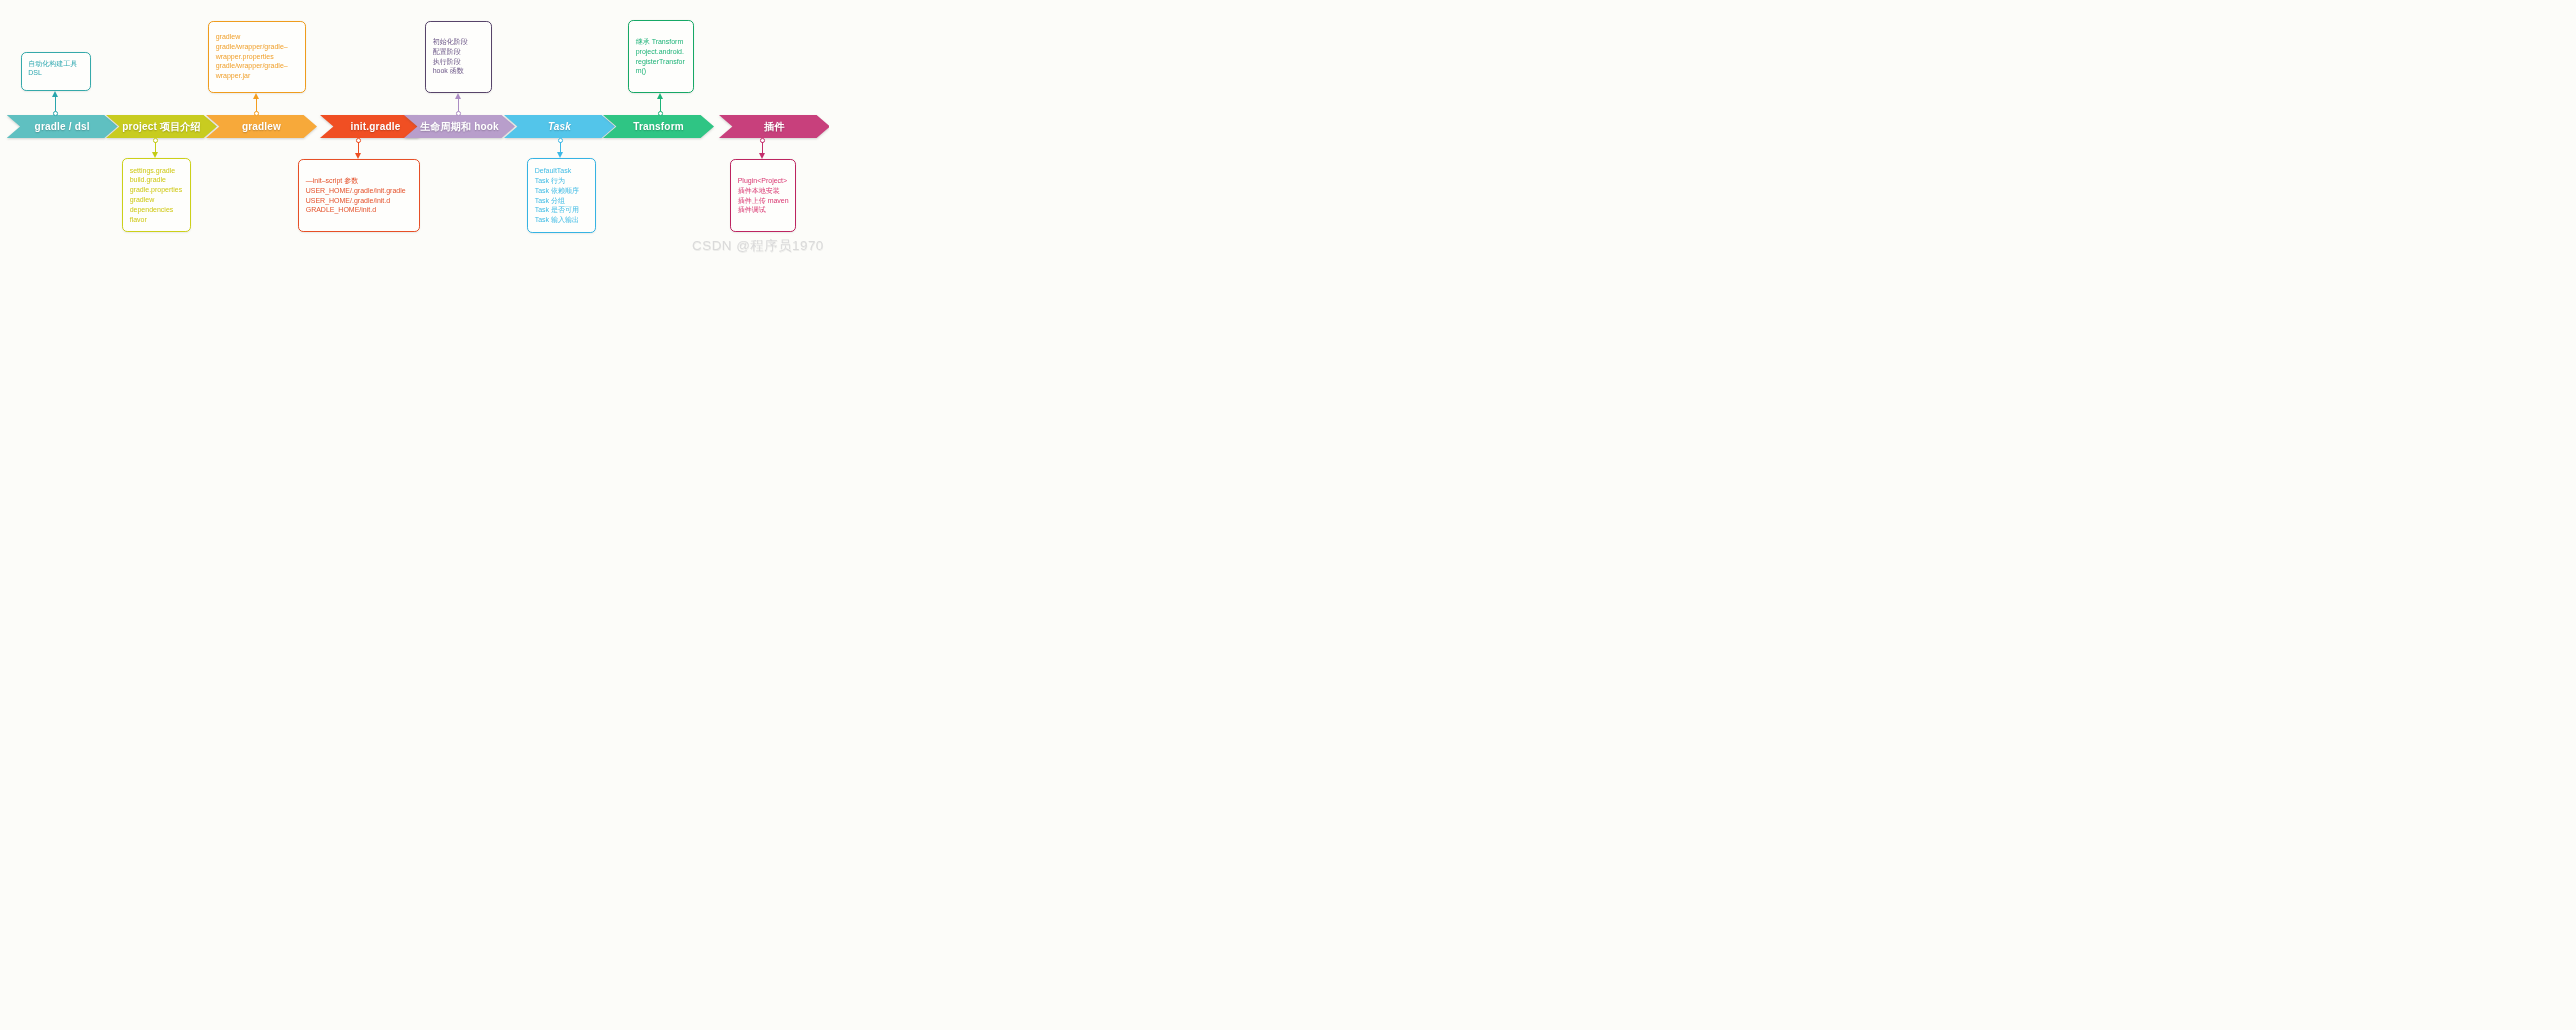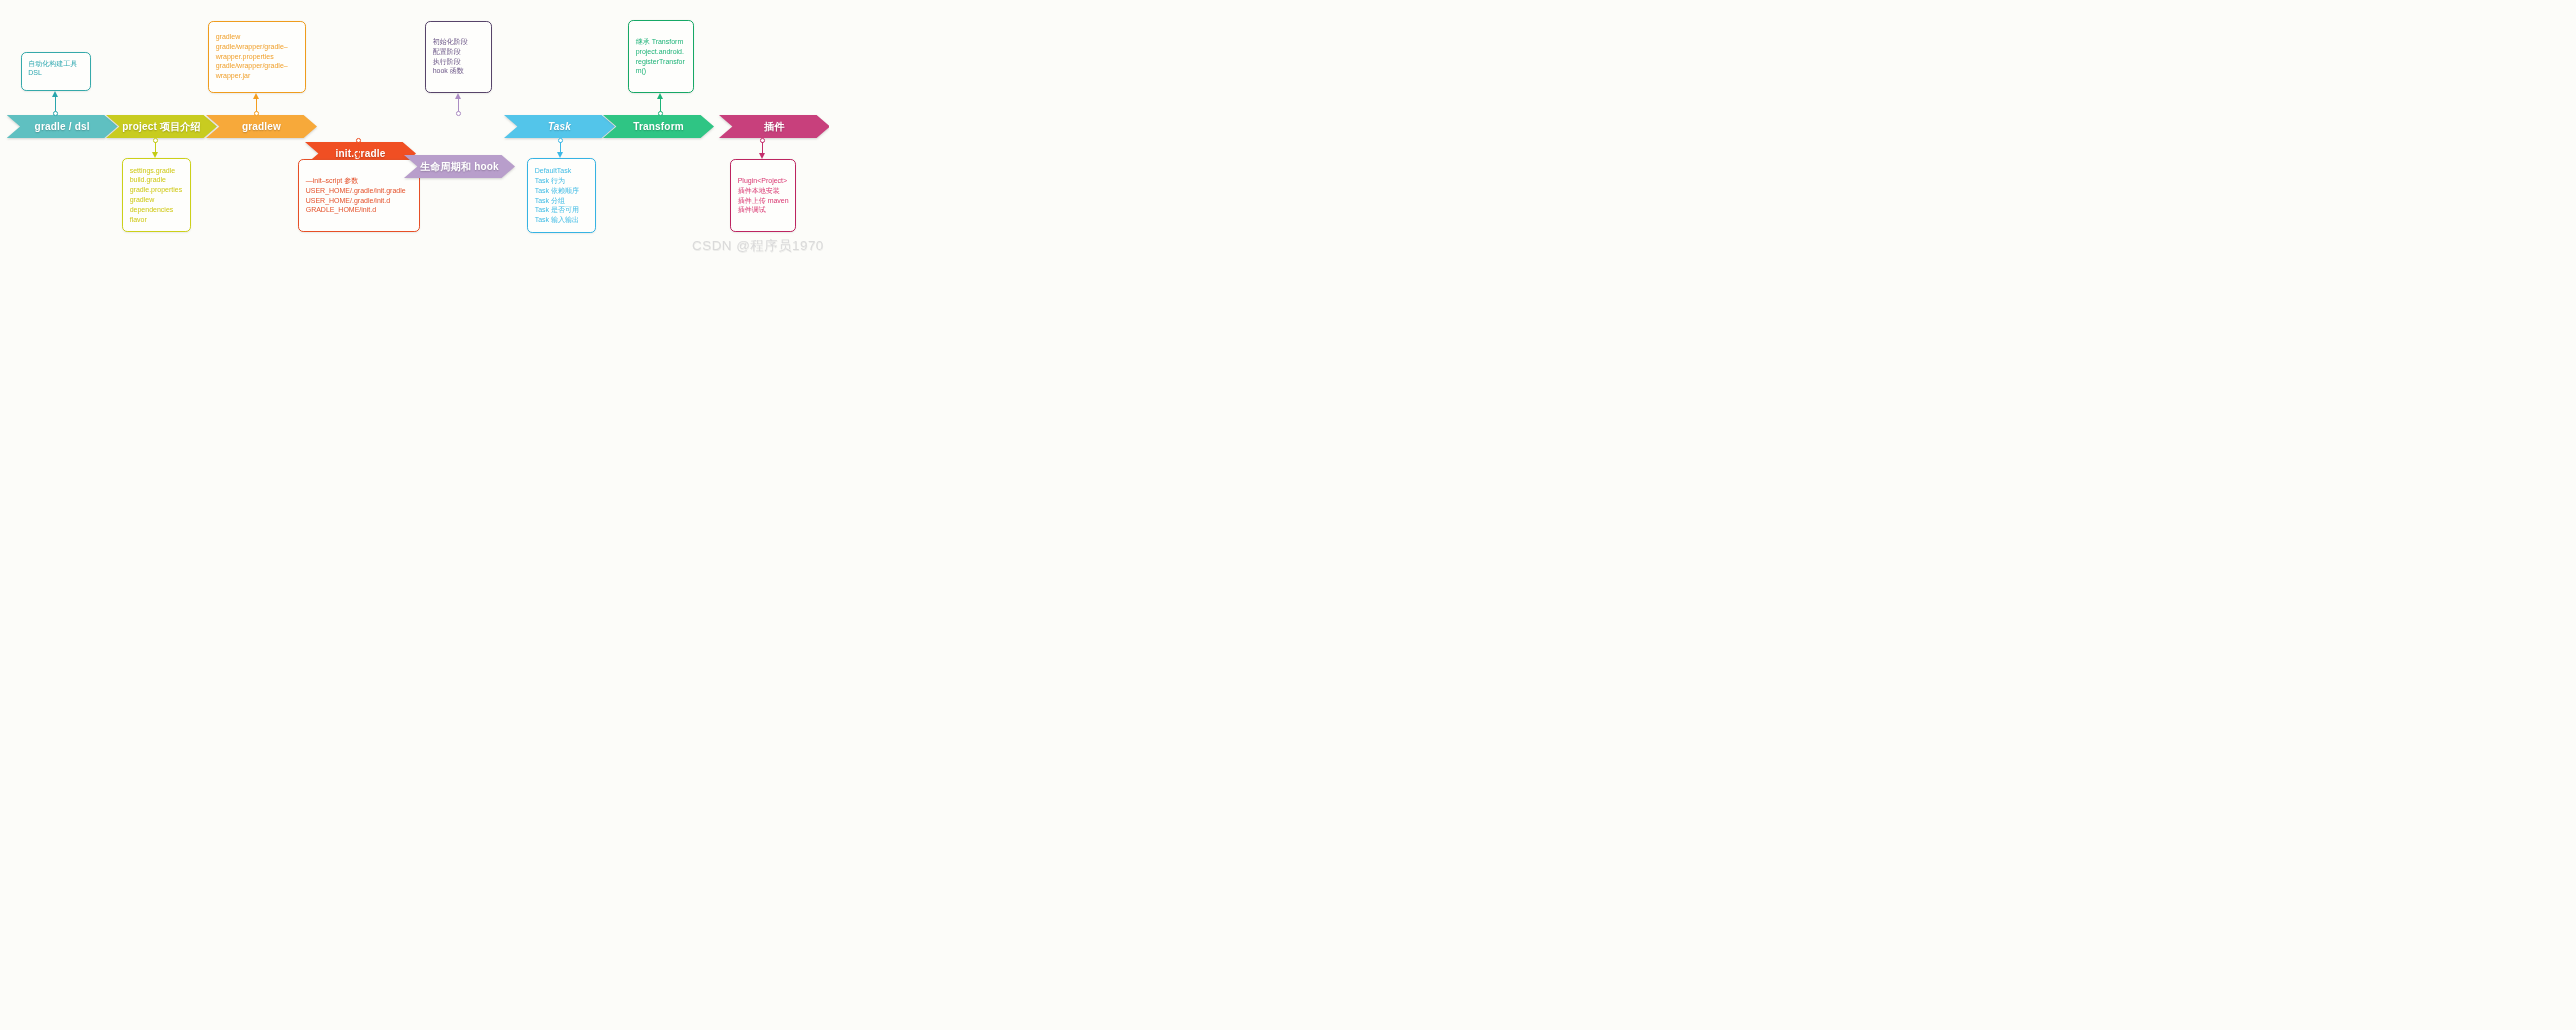--- a/index.html
+++ b/index.html
@@ -123,41 +123,41 @@
     <div class="notebox" style="left:208px;top:20.6px;width:98px;height:72px;">
       <div class="boxline">gradlew</div>
       <div class="boxline">gradle/wrapper/gradle–</div>
       <div class="boxline">wrapper.properties</div>
       <div class="boxline">gradle/wrapper/gradle–</div>
       <div class="boxline">wrapper.jar</div>
     </div>
   </div>
 
   <div class="stage" style="--chev: #f04f23; --border: #e74f26; --text: #e4512b; --conn: #ee4f22;">
-    <div class="chevwrap" style="left:305px;top:115px;margin-top:27px;">
+    <div class="chevwrap" style="left:320px;top:115px;">
       <div class="chevron" style="left:0;top:0;position:relative;">
         <span class="chevlabel">init.gradle</span>
       </div>
     </div>
     <div class="connector down" style="left:355px;top:138px;height:20.6px;">
       <div class="conn-ring"></div>
       <div class="conn-line"></div>
       <div class="conn-arrow"></div>
     </div>
     <div class="notebox" style="left:298px;top:159px;width:122px;height:73px;">
       <div class="boxline">—init–script 参数</div>
       <div class="boxline">USER_HOME/.gradle/init.gradle</div>
       <div class="boxline">USER_HOME/.gradle/init.d</div>
       <div class="boxline">GRADLE_HOME/init.d</div>
     </div>
   </div>
 
   <div class="stage" style="--chev: #b89ecb; --border: #57446a; --text: #6b5687; --conn: #ab8cc3;">
     <div class="chevwrap" style="left:404px;top:115px;">
-      <div class="chevron" style="left:0;top:0;position:relative;margin-top:40px;">
+      <div class="chevron" style="left:0;top:0;position:relative;">
         <span class="chevlabel">生命周期和 hook</span>
       </div>
     </div>
     <div class="connector up" style="left:455px;top:93px;height:23px;">
       <div class="conn-arrow"></div>
       <div class="conn-line"></div>
       <div class="conn-ring"></div>
     </div>
     <div class="notebox" style="left:425px;top:20.6px;width:67px;height:72px;">
       <div class="boxline">初始化阶段</div>

